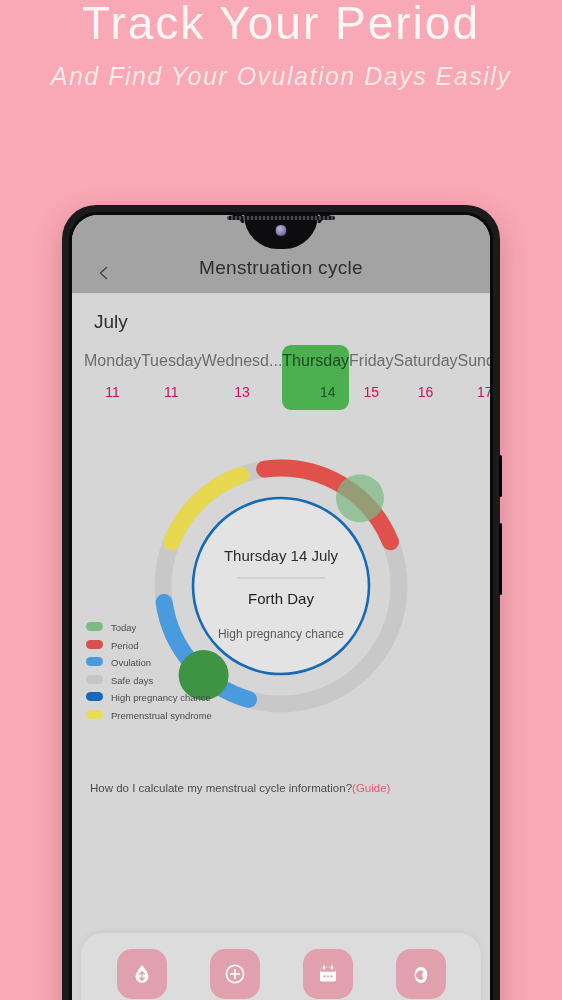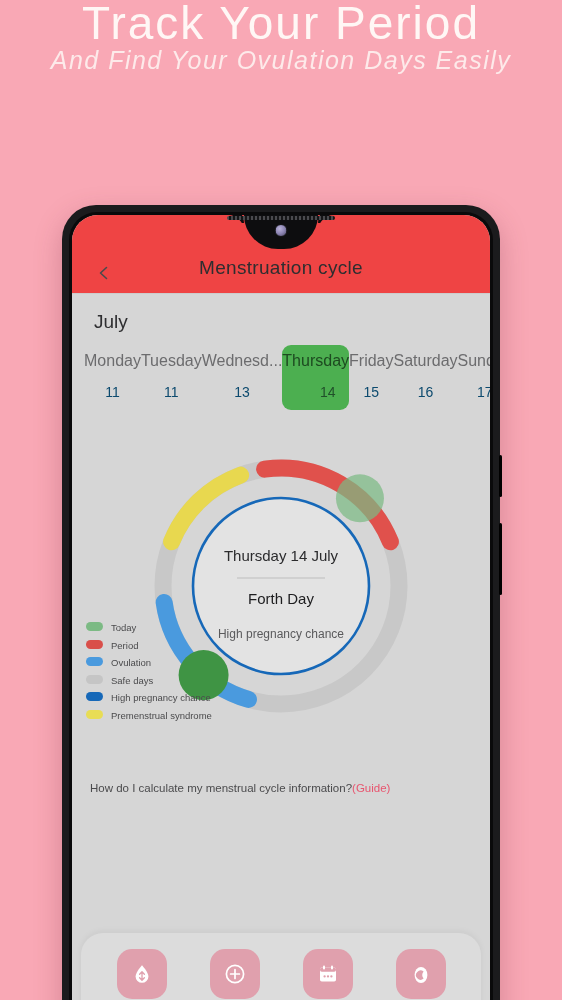--- a/index.html
+++ b/index.html
@@ -13,21 +13,21 @@
   
   .promo { position: absolute; top: 0; left: 0; width: 562px; text-align: center; }
   .promo-title {
     font-size: 46px;
     letter-spacing: 2px;
     font-weight: 400;
     color: #fff7f5;
     line-height: 1;
   }
   .promo-sub {
-    margin-top: 2px;
+    margin-top: 18px;
     font-size: 25px;
     font-style: italic;
     font-weight: 300;
     letter-spacing: 1.5px;
     color: #fdeaea;
     line-height: 1;
   }
 
   
   .phone {
@@ -88,21 +88,21 @@
   .side-btn {
     position: absolute; right: -2px; width: 3px; border-radius: 2px;
     background: #000;
   }
   .side-btn.b1 { top: 250px; height: 42px; }
   .side-btn.b2 { top: 318px; height: 72px; }
 
   
   .appbar {
     position: relative; height: 78px;
-    background: #ef4444;
+    background: #a3a3a3;
     display: flex; align-items: flex-end; justify-content: center;
     padding-bottom: 14px;
   }
   .appbar-title { font-size: 19px; color: #2e2e30; letter-spacing: .3px; }
   .back-chevron {
     position: absolute; left: 24px; bottom: 12px;
     width: 16px; height: 16px;
   }
   .back-chevron svg { display: block; }
 
@@ -116,21 +116,21 @@
   .weekstrip {
     display: flex; padding: 12px 12px 0 12px;
     justify-content: space-between;
   }
   .day-cell {
     flex: 1 1 0; text-align: center;
     padding: 7px 0 10px 0;
     border-radius: 9px;
   }
   .day-name { font-size: 16px; color: #6c6c6e; display: block; }
-  .day-num  { font-size: 14px; color: #0c4a6e; display: block; margin-top: 14px; }
+  .day-num  { font-size: 14px; color: #be185d; display: block; margin-top: 14px; }
   .day-cell.selected { background: #4caf50; }
   .day-cell.selected .day-name { color: #1d4a20; }
   .day-cell.selected .day-num  { color: #21502a; padding-left: 24px; }
 
   
   .donut-wrap {
     position: relative;
     width: 100%; height: 320px;
     margin-top: 26px;
   }

